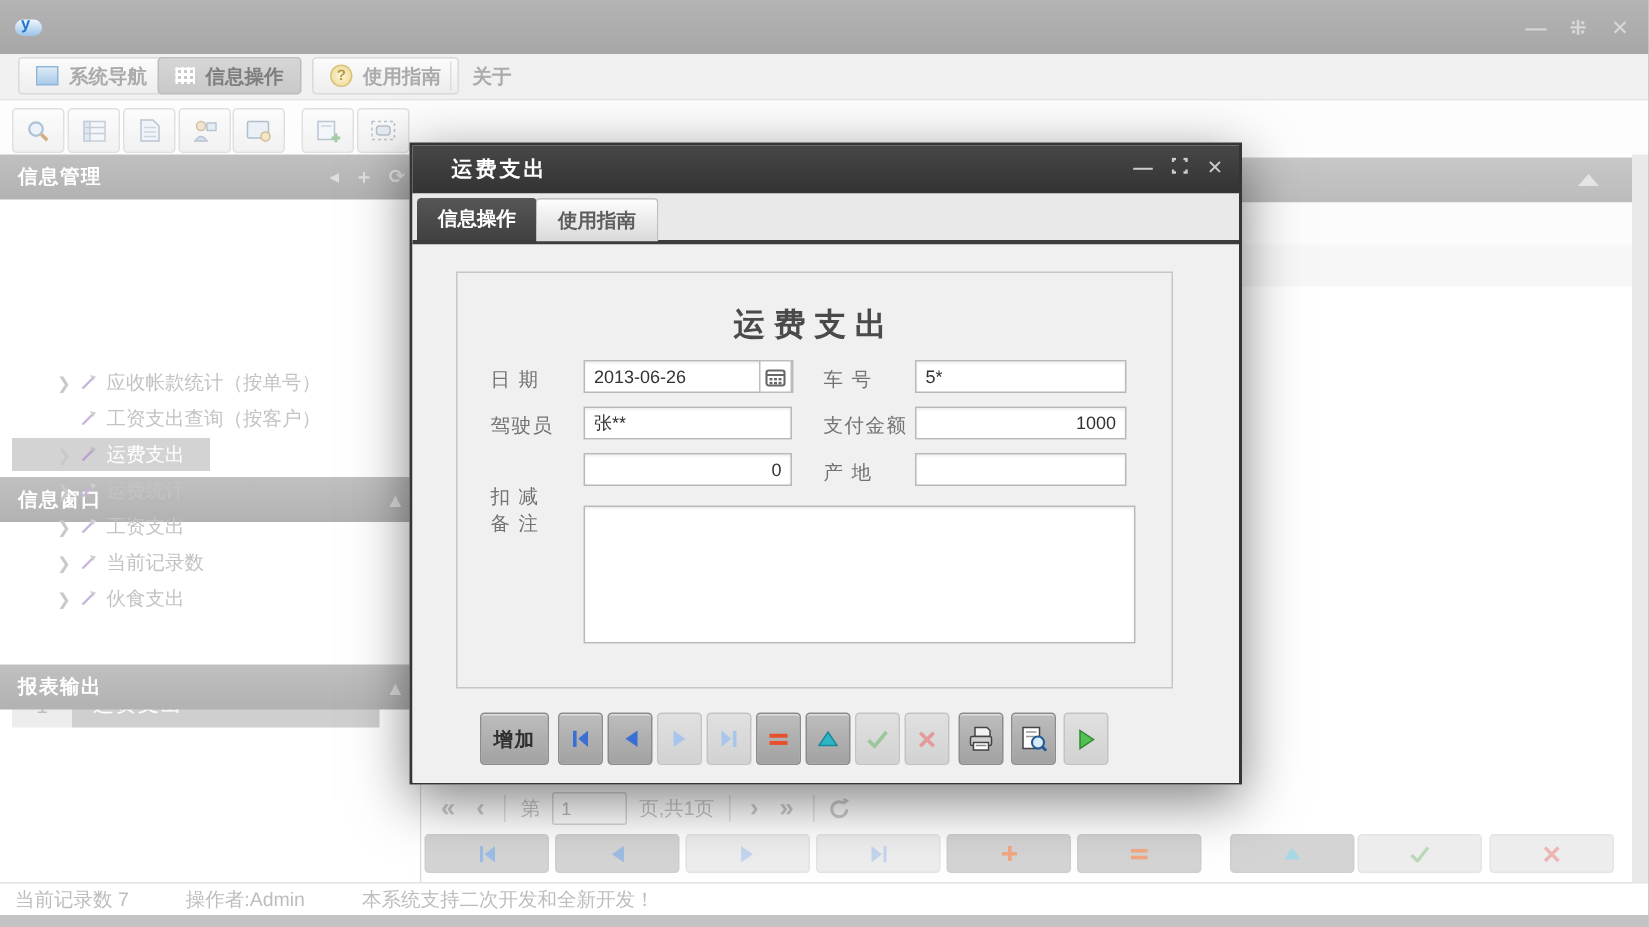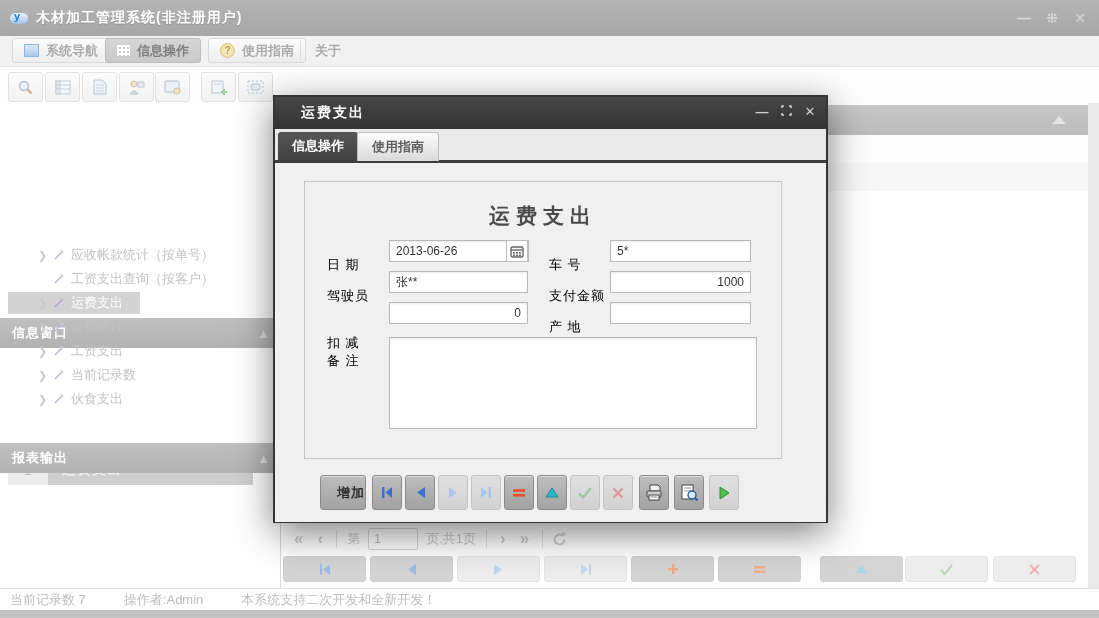--- a/index.html
+++ b/index.html
@@ -99,50 +99,49 @@
   .dtab{position:absolute;top:3px;height:28px;display:flex;align-items:center;padding:0 14px;
         font-size:13px;font-weight:bold;border-radius:3px 3px 0 0;}
   .dtab.active{left:3px;background:linear-gradient(#565656,#414141);color:#fff;}
   .dtab.idle{left:82px;background:linear-gradient(#fdfdfd,#d9d9d9);border:1px solid #bfbfbf;
         border-bottom:none;color:#5e5e5e;}
   .dlg-body{position:absolute;left:0;top:66px;width:100%;height:359px;background:#f0f0f0;}
   .fieldset{position:absolute;left:29px;top:18px;width:476px;height:276px;border:1px solid #c6c6c6;}
   .form-title{position:absolute;left:0;top:20px;width:100%;text-align:center;
         font-family:"DejaVu Serif","Liberation Serif",serif;font-weight:bold;font-size:21px;
         color:#4a4a4a;letter-spacing:6px;}
-  .flabel{position:absolute;font-size:13px;color:#000000;letter-spacing:1px;margin-top:12px;}
+  .flabel{position:absolute;font-size:13px;color:#737373;letter-spacing:1px;}
   .finput{position:absolute;height:22px;border:1px solid #b8b8b8;background:#fff;color:#333;
         font-size:12px;padding:0 6px;box-sizing:border-box;font-family:inherit;
         box-shadow:inset 0 1px 2px rgba(0,0,0,.08);}
   .finput.num{text-align:right;}
   .cal-btn{position:absolute;width:22px;height:22px;border:1px solid #bdbdbd;background:#fff;
         display:flex;align-items:center;justify-content:center;box-sizing:border-box;}
   .fta{position:absolute;border:1px solid #b8b8b8;background:#fff;resize:none;
         box-shadow:inset 0 1px 2px rgba(0,0,0,.08);font-family:inherit;}
   
   .dlg-btns{position:absolute;left:0;top:294px;width:100%;height:60px;}
   .dbtn{position:absolute;top:18px;height:35px;border-radius:3px;display:flex;align-items:center;
         justify-content:center;box-sizing:border-box;}
   .dbtn.on{background:linear-gradient(#bdbdbd,#a2a2a2);border:1px solid #8c8c8c;
         box-shadow:inset 0 1px 0 rgba(255,255,255,.5);}
   .dbtn.off{background:linear-gradient(#e0e0e0,#d2d2d2);border:1px solid #c3c3c3;}
-  .dbtn.txt{width:46px;font-size:13px;font-weight:bold;color:#2e2e2e;letter-spacing:1px;justify-content:flex-end;}
+  .dbtn.txt{width:46px;font-size:13px;font-weight:bold;color:#2e2e2e;letter-spacing:1px;}
   .dbtn.ic{width:30px;}
 </style>
 </head>
 <body>
 
 <div id="app">
 
   <div class="titlebar">
     <span class="applogo">
         <span class="cloud"></span>
         <span class="yy">y</span>
       </span>
-    <span class="wtitle">木材加工管理系统(非注册用户)</span>
     <span class="wctrls">
       <span class="wctrl">—</span>
       <span class="wctrl">⁜</span>
       <span class="wctrl">✕</span>
     </span>
   </div>
 
   <div class="maintabs">
     <div class="mtab boxed" style="left:12px;">
       <span class="mtab-sq"></span>
@@ -208,20 +207,28 @@
     </div>
     <div class="tbtn" style="left:238px;">
       <svg width="17" height="14" viewBox="0 0 17 14">
           <rect x="1" y="1" width="15" height="12" fill="none" stroke="#a9b4c0" stroke-dasharray="2 2"></rect>
           <rect x="4" y="4" width="9" height="6" rx="2" fill="#e2e9f1" stroke="#a9b4c0"></rect>
         </svg>
     </div>
   </div>
 
   <div class="sidebar">
+    <div class="panel-h" style="top:0;">
+      <span>信息管理</span>
+      <span class="ph-icons">
+        <span class="ph-ic">◂</span>
+        <span class="ph-ic">＋</span>
+        <span class="ph-ic">⟳</span>
+      </span>
+    </div>
 
     <div class="tree">
       <div class="tree-item">
         <span class="chev">❯</span>
         <span class="twig">
             <svg width="13" height="13" viewBox="0 0 13 13">
               <line x1="3" y1="10" x2="10" y2="3" stroke="#c9b4dd" stroke-width="1.6"></line>
               <path d="M8 1 l4 1 -2 3 z" fill="#cfcfcf"></path>
             </svg>
           </span>

